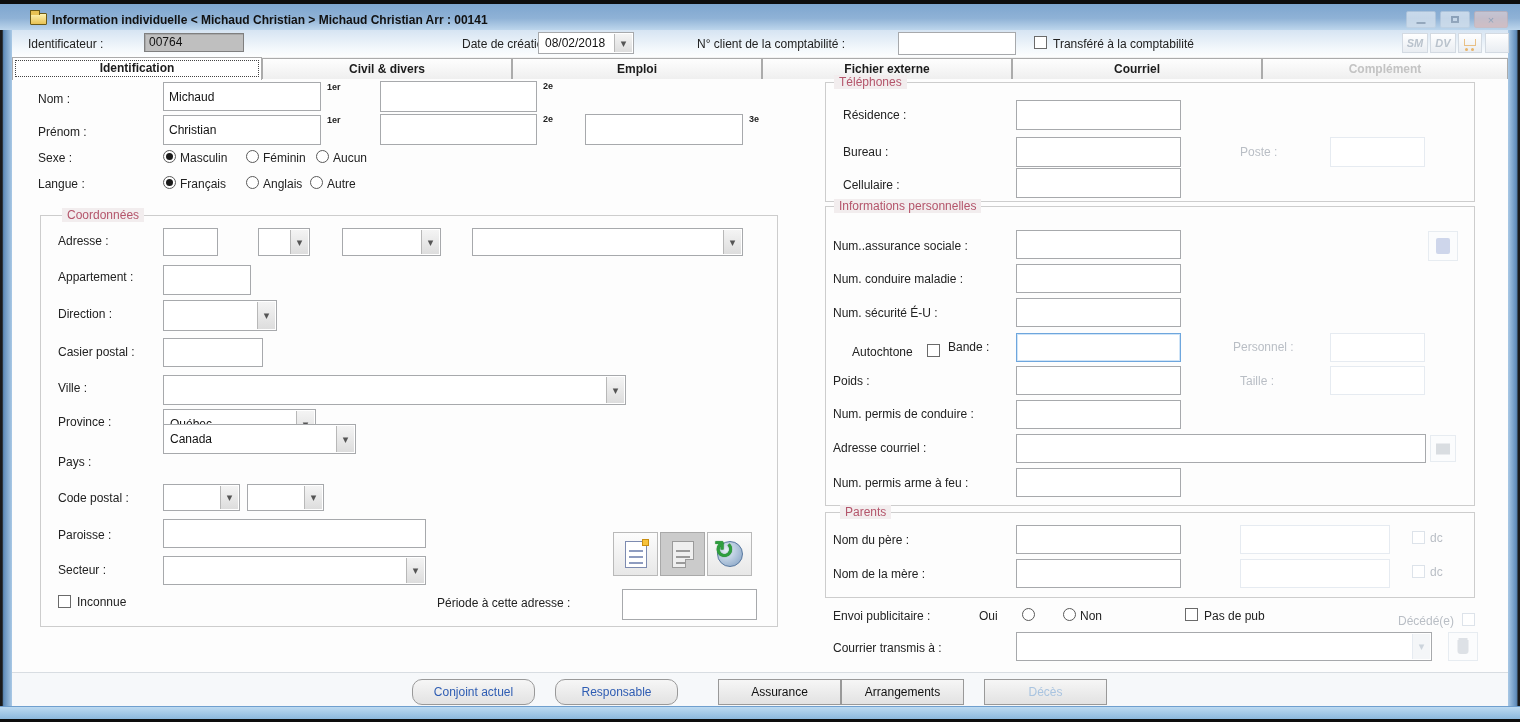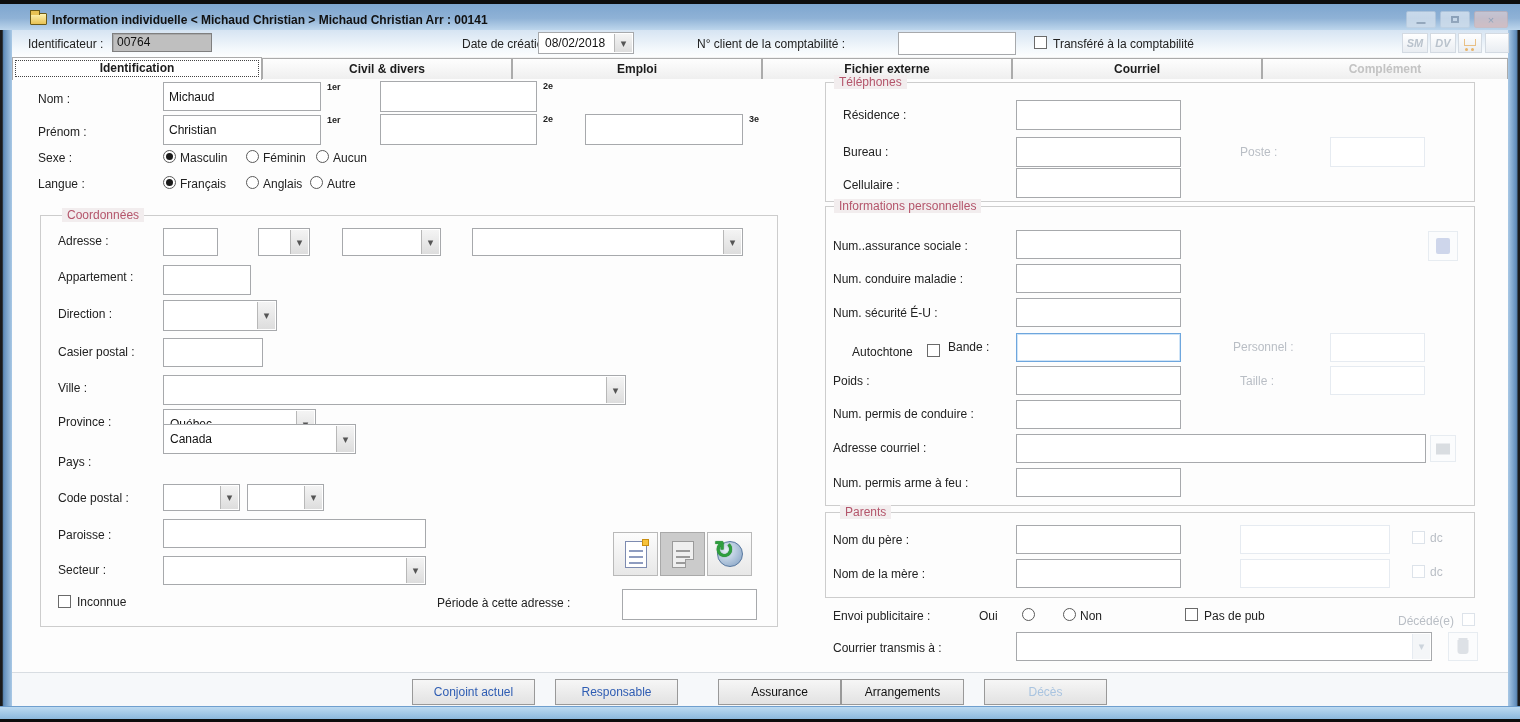--- a/index.html
+++ b/index.html
@@ -18,21 +18,21 @@
   .folder::before{content:"";position:absolute;left:-1px;top:-4px;width:8px;height:4px;background:#e8c253;border:1px solid #6b5a17;border-bottom:none;border-radius:1px 1px 0 0;}
   .wbtn{top:7px;height:17px;background:linear-gradient(#ffffff,#dfe6ee);border:1px solid #c9d4e0;border-radius:2px;opacity:.55;}
   .wbtn .g{position:absolute;left:50%;top:50%;transform:translate(-50%,-50%);color:#8a94a2;font-size:11px;line-height:11px;}
   .wbtn.close{background:linear-gradient(#f6d9d4,#eab2a8);border-color:#d8b2ac;}
   .minline{position:absolute;left:50%;top:10px;transform:translateX(-50%);width:9px;height:2px;background:#8a94a2;}
   .maxbox{position:absolute;left:50%;top:4px;transform:translateX(-50%);width:8px;height:7px;border:2px solid #8a94a2;}
   
   .headrow{left:12px;top:30px;width:1496px;height:27px;background:linear-gradient(180deg,#d6e4f2 0%,#f3f8fc 70%,#fdfefe 100%);}
   .lbl{position:absolute;font-size:12px;line-height:14px;color:#222;white-space:nowrap;}
   .lbl.dim{color:#b9bec5;}
-  .sunken{background:#bfbfbf;border:1px solid #7f7f7f;box-shadow:inset 1px 1px 0 #a8a8a8;font-size:12px;color:#111;padding:1px 4px;}
+  .sunken{background:#bfbfbf;border:1px solid #7f7f7f;box-shadow:inset 1px 1px 0 #a8a8a8;font-size:12px;color:#111;padding:1px 4px;margin-left:32px;}
   .tb{position:absolute;background:#fff;border:1px solid #a7a9ac;font-size:12px;color:#111;padding:0 5px;outline:none;}
   .tb.faded{border-color:#e6ebf1;}
   .tb.focus{border:1px solid #6ea6dd;box-shadow:inset 0 0 0 1px #cfe4f7;}
   .cb{position:absolute;background:#fff;border:1px solid #a7a9ac;}
   .cb .cbv{position:absolute;left:6px;top:50%;transform:translateY(-50%);font-size:12px;color:#111;white-space:nowrap;}
   .cb .cbarrow{position:absolute;right:1px;top:1px;bottom:1px;width:18px;background:linear-gradient(#f4f4f4,#dddddd);border-left:1px solid #b8b8b8;color:#555;font-size:11px;text-align:center;display:flex;align-items:center;justify-content:center;}
   .cb.faded{border-color:#e6ebf1;}
   .cb.faded .cbarrow{background:#f4f6f8;border-left-color:#e6ebf1;color:#ccd4dc;}
   .chk{position:absolute;width:13px;height:13px;background:#fff;border:1px solid #6a6a6a;}
   .chk.faded{border-color:#dde3ea;}
@@ -55,21 +55,21 @@
   .docicon.grey{border-color:#9a9a9a;background-image:repeating-linear-gradient(180deg,transparent 0 4px,#9a9a9a 4px 6px);background-color:#efefef;}
   .docicon.grey .fold{position:absolute;right:-1px;bottom:-1px;width:9px;height:9px;background:#cbcbcb;border-left:1px solid #9a9a9a;border-top:1px solid #9a9a9a;}
   .histicon{position:absolute;left:9px;top:8px;width:26px;height:26px;border-radius:50%;background:radial-gradient(circle at 35% 35%,#e8f0f8,#7d9cc0);border:1px solid #56779f;}
   .histicon .arr{position:absolute;left:-4px;top:-4px;font-size:24px;line-height:24px;color:#2f9e3f;font-weight:700;text-shadow:0 0 1px #1c7029;}
   .smbtn{position:absolute;top:33px;width:26px;height:20px;background:linear-gradient(#ffffff,#e9edf2);border:1px solid #d3dae2;color:#b9c2cc;font-size:11px;font-weight:700;font-style:italic;text-align:center;line-height:18px;}
   .fadeicon{position:absolute;background:#fbfcfd;border:1px solid #e7ecf1;}
   .fadeicon .inner{position:absolute;left:50%;top:50%;transform:translate(-50%,-50%);opacity:.35;}
   
   .footerzone{left:12px;top:672px;width:1496px;height:34px;background:#f6f8fa;border-top:1px solid #d8dde2;}
   .fbtn{position:absolute;top:6px;width:123px;height:26px;background:linear-gradient(#f6f6f6,#e2e2e2);border:1px solid #999999;font-size:12px;text-align:center;line-height:24px;color:#111;}
-  .fbtn.link{color:#2f5db3;}
+  .fbtn.link{color:#2f5db3;border-radius:10px;}
   .fbtn.disabled{color:#a9c4e0;}
 </style>
 </head>
 <body>
 
 <div class="win">
 
   <div class="abs topedge"></div>
   <div class="abs titlebar">
     <div class="abs folder"></div>

